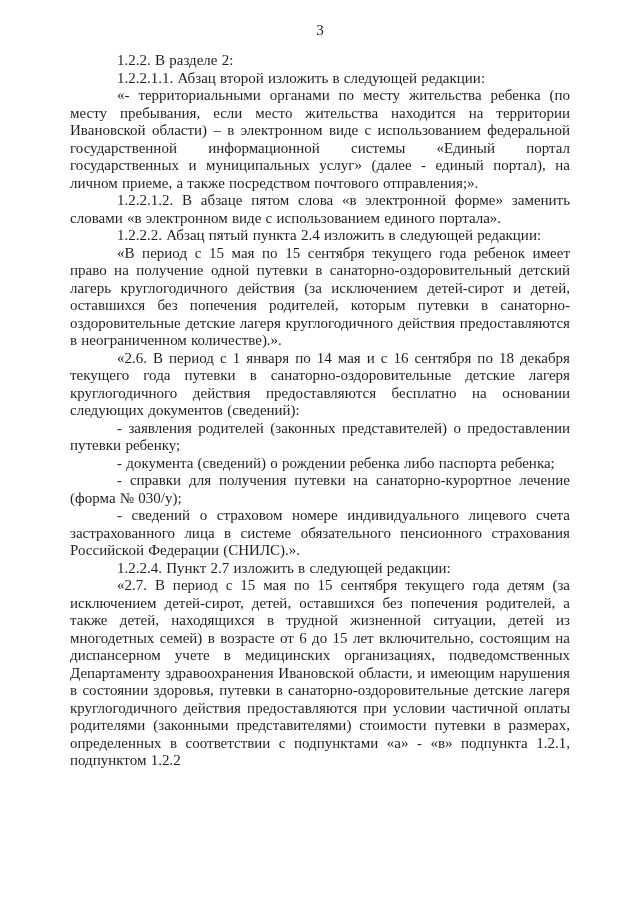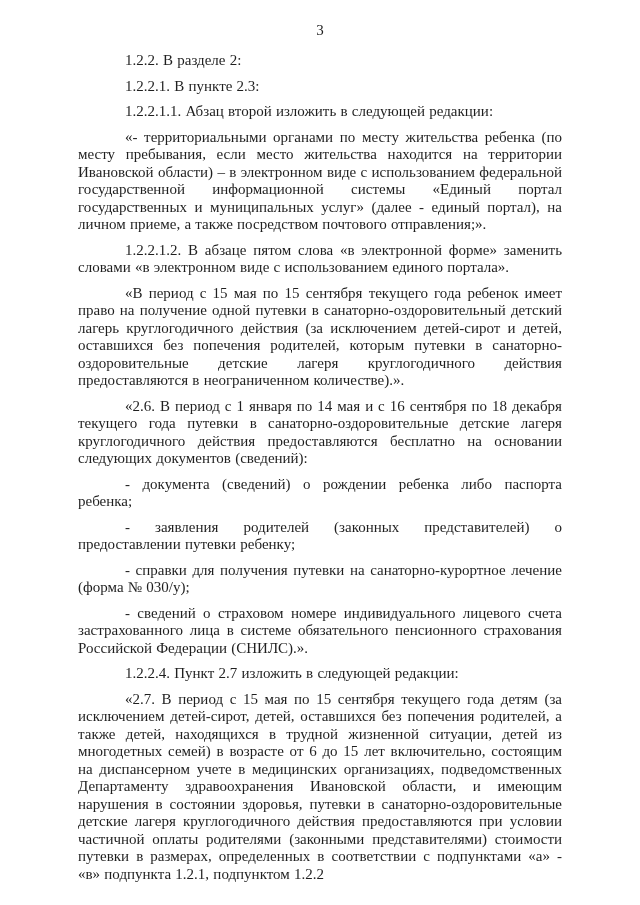--- a/index.html
+++ b/index.html
@@ -22,42 +22,42 @@
     padding: 22px 70px 0 70px;
     background: #ffffff;
   }
   .page-number {
     text-align: center;
     font-size: 15px;
     line-height: 17px;
     margin: 0 0 13px 0;
   }
   .doc-body p {
-    margin: 8px;
+    margin: 0;
     font-size: 15px;
     line-height: 17.5px;
     text-align: justify;
     text-indent: 47px;
     word-spacing: 0.5px;
   }
 </style>
 </head>
 <body>
 
 <div class="page">
   <div class="page-number">3</div>
 
   <div class="doc-body">
     <p>1.2.2. В разделе 2:</p>
-    <p>1.2.2.1. В пункте 2.3:</p>
     <p>1.2.2.1.1. Абзац второй изложить в следующей редакции:</p>
     <p>«- территориальными органами по месту жительства ребенка (по месту пребывания, если место жительства находится на территории Ивановской области) – в электронном виде с использованием федеральной государственной информационной системы «Единый портал государственных и муниципальных услуг» (далее - единый портал), на личном приеме, а также посредством почтового отправления;».</p>
     <p>1.2.2.1.2. В абзаце пятом слова «в электронной форме» заменить словами «в электронном виде с использованием единого портала».</p>
+    <p>1.2.2.2. Абзац пятый пункта 2.4 изложить в следующей редакции:</p>
     <p>«В период с 15 мая по 15 сентября текущего года ребенок имеет право на получение одной путевки в санаторно-оздоровительный детский лагерь круглогодичного действия (за исключением детей-сирот и детей, оставшихся без попечения родителей, которым путевки в санаторно-оздоровительные детские лагеря круглогодичного действия предоставляются в неограниченном количестве).».</p>
     <p>«2.6. В период с 1 января по 14 мая и с 16 сентября по 18 декабря текущего года путевки в санаторно-оздоровительные детские лагеря круглогодичного действия предоставляются бесплатно на основании следующих документов (сведений):</p>
+    <p>- заявления родителей (законных представителей) о предоставлении путевки ребенку;</p>
     <p>- документа (сведений) о рождении ребенка либо паспорта ребенка;</p>
-    <p>- заявления родителей (законных представителей) о предоставлении путевки ребенку;</p>
     <p>- справки для получения путевки на санаторно-курортное лечение (форма № 030/у);</p>
     <p>- сведений о страховом номере индивидуального лицевого счета застрахованного лица в системе обязательного пенсионного страхования Российской Федерации (СНИЛС).».</p>
     <p>1.2.2.4. Пункт 2.7 изложить в следующей редакции:</p>
     <p>«2.7. В период с 15 мая по 15 сентября текущего года детям (за исключением детей-сирот, детей, оставшихся без попечения родителей, а также детей, находящихся в трудной жизненной ситуации, детей из многодетных семей) в возрасте от 6 до 15 лет включительно, состоящим на диспансерном учете в медицинских организациях, подведомственных Департаменту здравоохранения Ивановской области, и имеющим нарушения в состоянии здоровья, путевки в санаторно-оздоровительные детские лагеря круглогодичного действия предоставляются при условии частичной оплаты родителями (законными представителями) стоимости путевки в размерах, определенных в соответствии с подпунктами «а» - «в» подпункта 1.2.1, подпунктом 1.2.2</p>
   </div>
 </div>
 
 </body></html>

